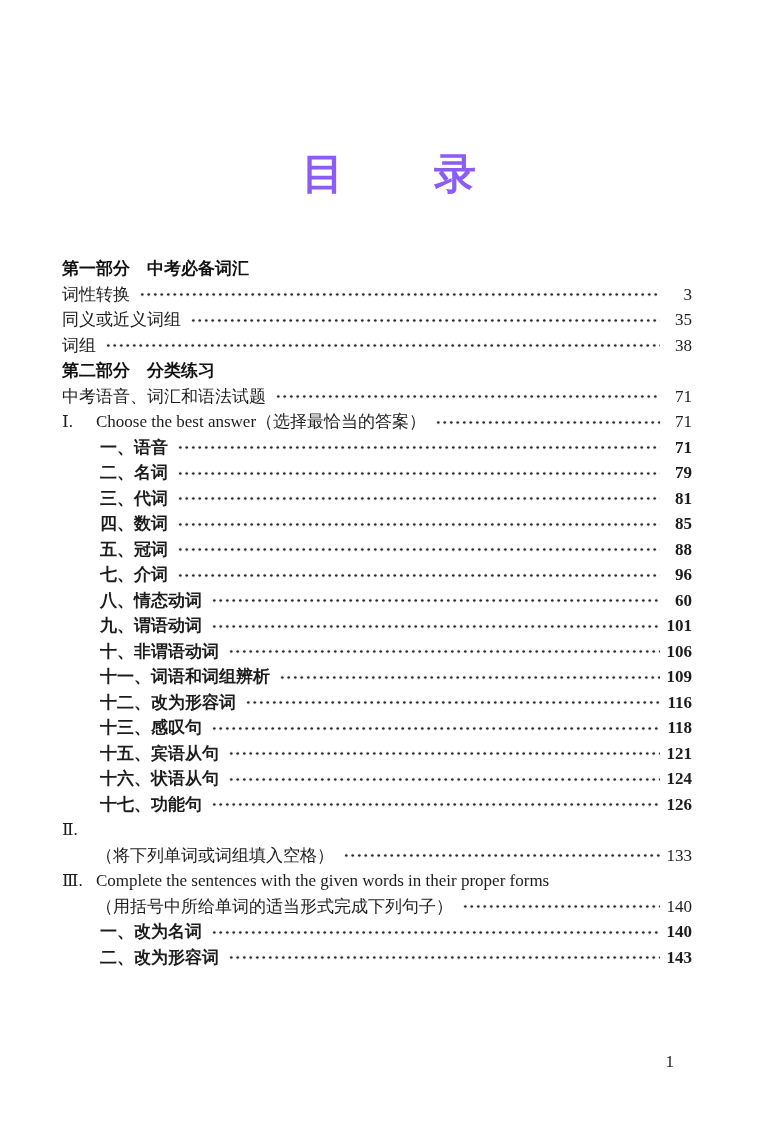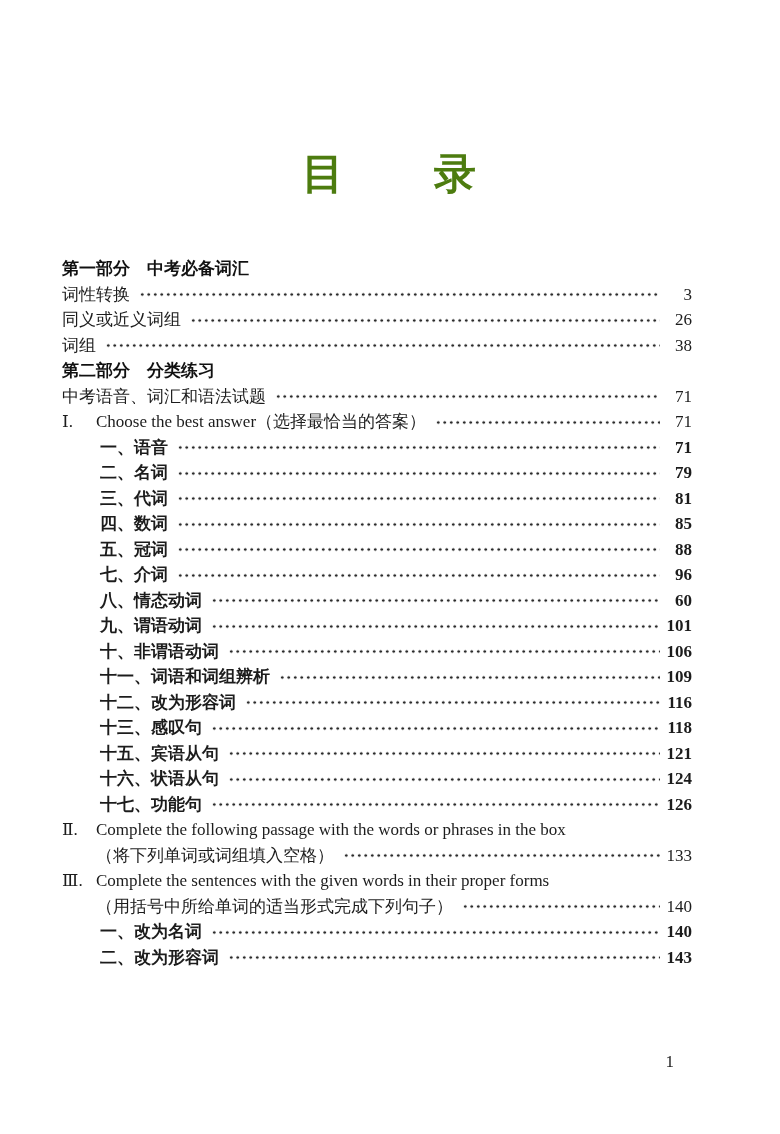--- a/index.html
+++ b/index.html
@@ -18,21 +18,21 @@
   }
   .title {
     position: absolute;
     top: 146px;
     left: 0;
     width: 100%;
     text-align: center;
     font-size: 42px;
     font-weight: 700;
     letter-spacing: 2px;
-    color: #4d7c0f;
+    color: #8b5cf6;
     font-family: "Liberation Sans", "DejaVu Sans", sans-serif;
   }
   .toc {
     position: absolute;
     left: 62px;
     top: 256px;
     width: 630px;
   }
   .row {
     display: flex;
@@ -88,21 +88,21 @@
         <span class="entry-text">第一部分　中考必备词汇</span>
       </div>
       <div class="row">
         <span class="entry-text">词性转换</span>
         <span class="leader"></span>
         <span class="pagenum">3</span>
       </div>
       <div class="row">
         <span class="entry-text">同义或近义词组</span>
         <span class="leader"></span>
-        <span class="pagenum">26</span>
+        <span class="pagenum">35</span>
       </div>
       <div class="row">
         <span class="entry-text">词组</span>
         <span class="leader"></span>
         <span class="pagenum">38</span>
       </div>
       <div class="row bold">
         <span class="entry-text">第二部分　分类练习</span>
       </div>
       <div class="row">
@@ -186,21 +186,20 @@
         <span class="leader"></span>
         <span class="pagenum">124</span>
       </div>
       <div class="row sub">
         <span class="entry-text">十七、功能句</span>
         <span class="leader"></span>
         <span class="pagenum">126</span>
       </div>
       <div class="row">
         <span class="marker">Ⅱ.</span>
-        <span class="entry-text">Complete the following passage with the words or phrases in the box</span>
       </div>
       <div class="row cont">
         <span class="entry-text">（将下列单词或词组填入空格）</span>
         <span class="leader"></span>
         <span class="pagenum">133</span>
       </div>
       <div class="row">
         <span class="marker">Ⅲ.</span>
         <span class="entry-text">Complete the sentences with the given words in their proper forms</span>
       </div>

